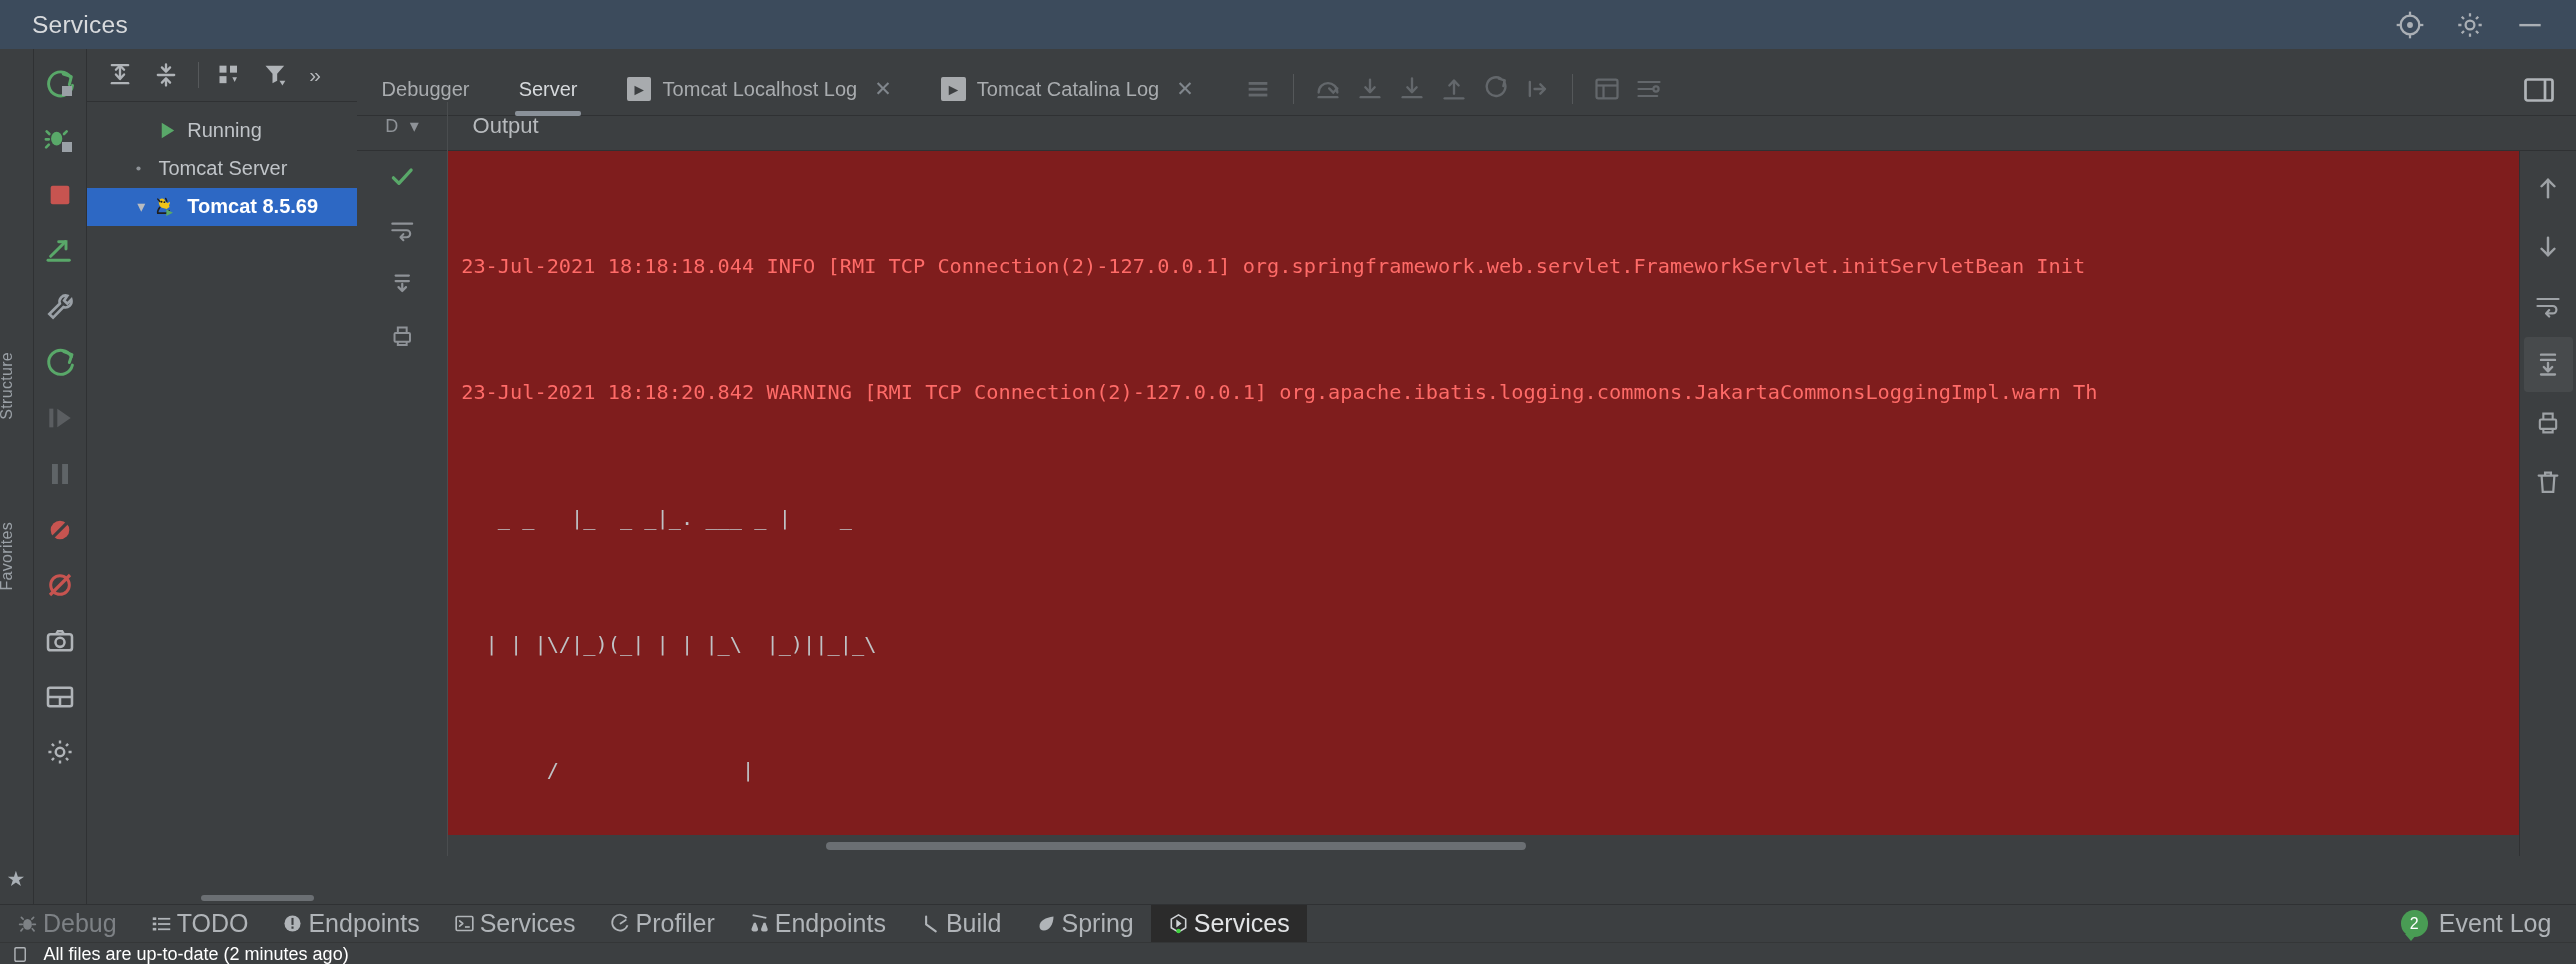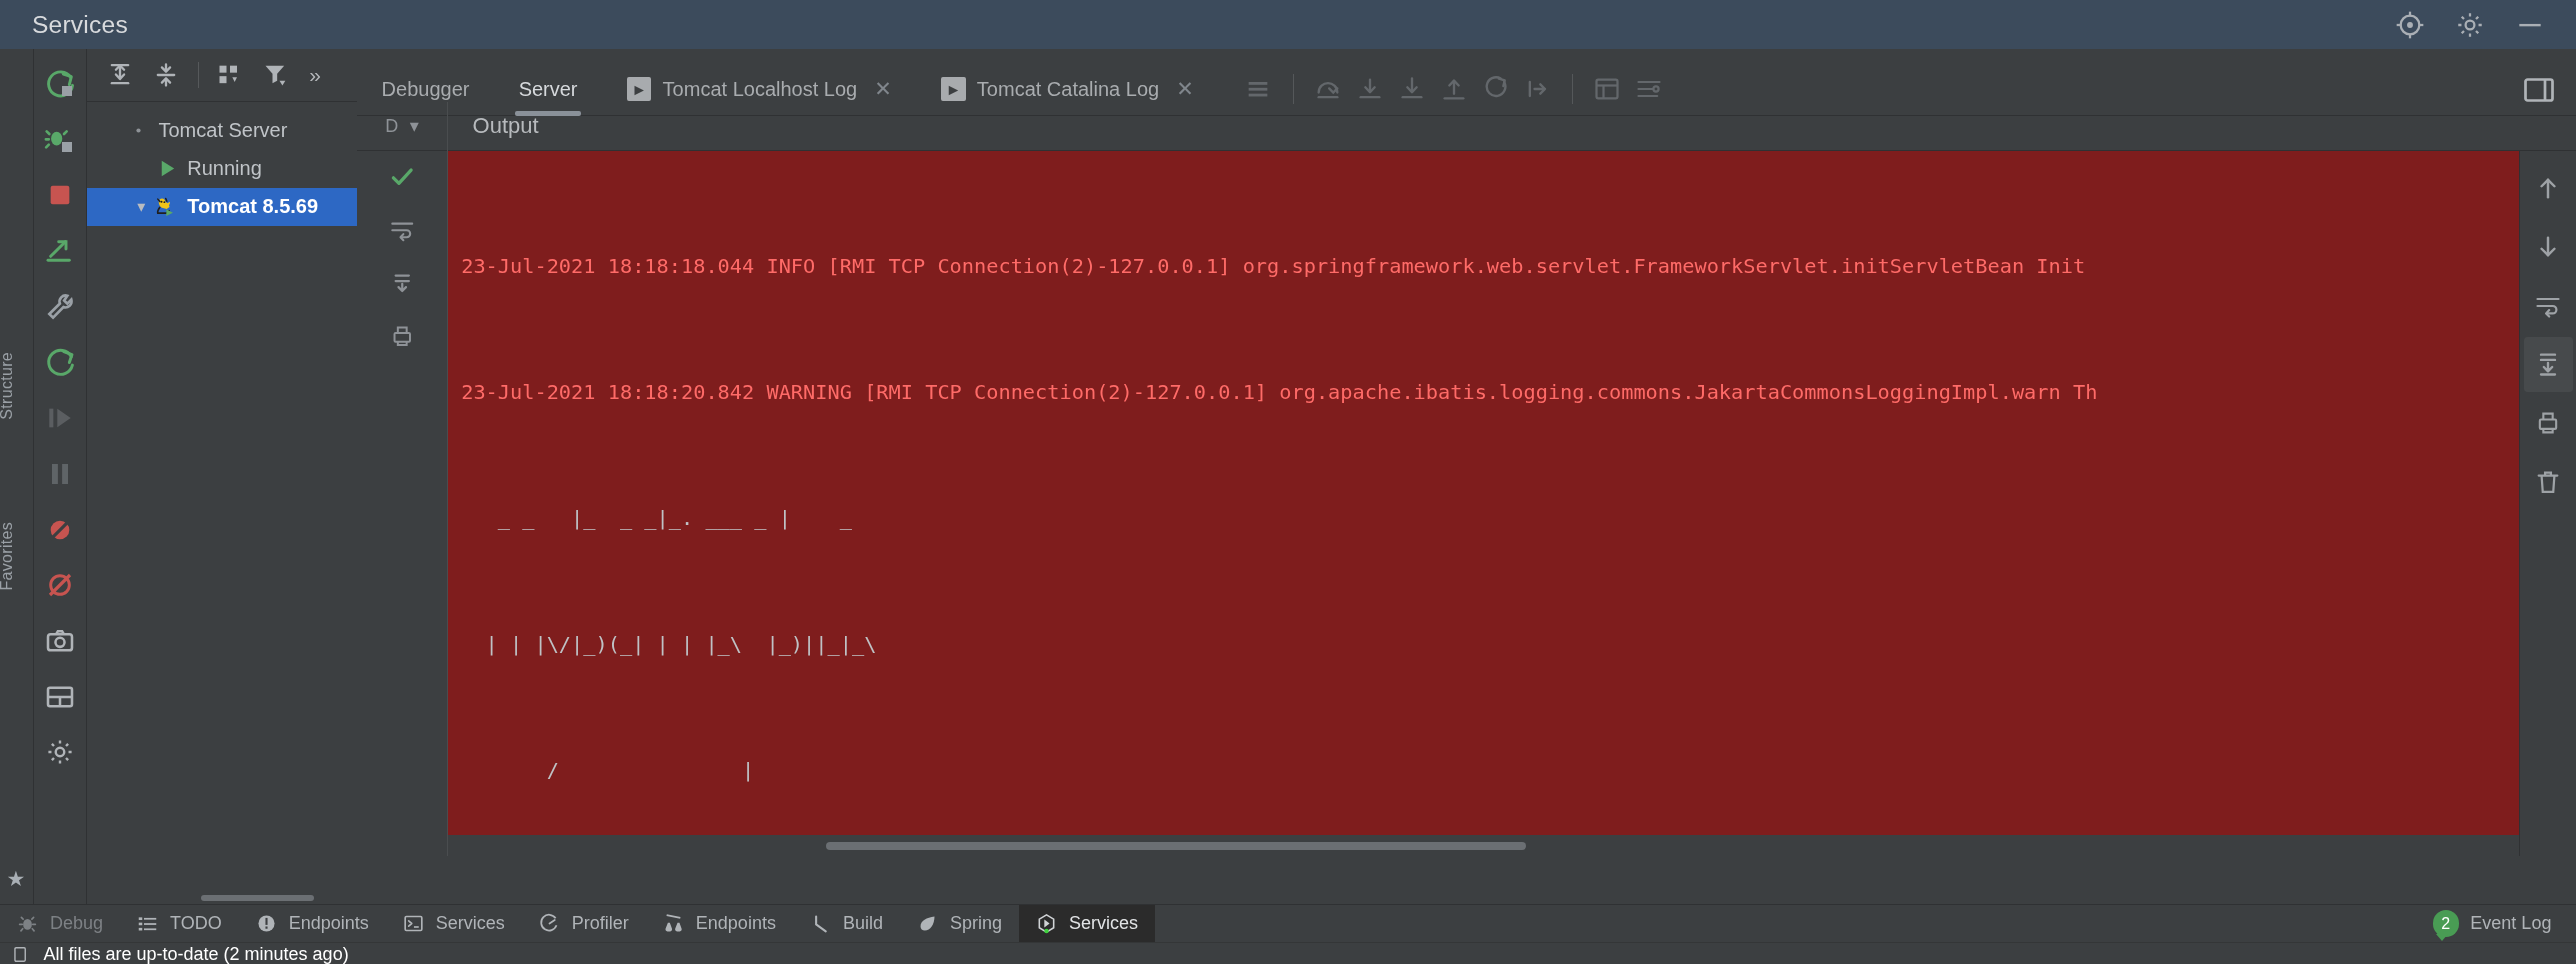--- a/index.html
+++ b/index.html
@@ -151,22 +151,22 @@
 
   
   .tr-corner{ position:absolute; right:13.2px; top:7.6px; width:38px; height:38px; cursor:pointer; }
 
   
   .bottombar{
     position:absolute; left:0; top:904px; width:2576px; height:38px;
     background:#3c3f41; display:flex; align-items:center; border-top:0.9px solid #2f3133;
   }
   .bb-item{
-    height:38px; display:flex; align-items:center; gap:12px; padding:0 17px;
-    color:#b0b4b8; font-size:18px; cursor:pointer; white-space:nowrap;
+    height:38px; display:flex; align-items:center; gap:5px; padding:0 17px;
+    color:#b0b4b8; font-size:25px; cursor:pointer; white-space:nowrap;
   }
   .bb-item.dim{ color:#7d8185; }
   .bb-item.active{ background:#2b2b2b; color:#e2e4e6; }
   .bb-right{ margin-left:auto; display:flex; align-items:center; padding-right:24.6px; gap:11.3px; }
   .badge{
     width:26.5px; height:26.5px; border-radius:50%; background:#499c54; color:#fff;
     font-size:16px; display:flex; align-items:center; justify-content:center;
     position:relative;
   }
   .badge:after{
@@ -338,38 +338,38 @@
         <svg width="28" height="28" viewBox="0 0 24 24" fill="#b0b4b8">
           <path d="M3 4h16l-6 7v6l-4 2v-8z"></path>
           <path d="M15 17l5 0 -2.5 4z"></path>
         </svg>
       </div>
       <span class="tt-more">»</span>
     </div>
 
     <div class="tree-body">
 
+      <div class="trow lvl2">
+        <span class="arrow"></span>
+        <span class="ico">
+          <svg width="23" height="23" viewBox="0 0 24 24">
+              <path d="M6 4l13 8-13 8z" fill="#59a869"></path>
+            </svg>
+        </span>
+        <span class="lbl">Running</span>
+      </div>
+
       <div class="trow lvl1">
         <span class="arrow"></span>
         <span class="ico">
           <svg width="21" height="21" viewBox="0 0 24 24">
               <circle cx="12" cy="12" r="2.4" fill="#8e9297"></circle>
             </svg>
         </span>
         <span class="lbl">Tomcat Server</span>
-      </div>
-
-      <div class="trow lvl2">
-        <span class="arrow"></span>
-        <span class="ico">
-          <svg width="23" height="23" viewBox="0 0 24 24">
-              <path d="M6 4l13 8-13 8z" fill="#59a869"></path>
-            </svg>
-        </span>
-        <span class="lbl">Running</span>
       </div>
 
       <div class="trow lvl2 selected">
         <span class="arrow">▾</span>
         <span class="ico">
           <svg width="26.5" height="23" viewBox="0 0 28 24">
             <path d="M5 7c0-2 1.5-3.5 3.5-3.5S12 5 12 7l2.5 1.5 2-1.5c.7 1.2.3 2.6-.7 3.4l.6 2.2-3 2-5-1.2C6.5 12.6 5 10 5 7z" fill="#f0c419"></path>
             <path d="M4 4.2l2.2 2.6M12.4 3.6l1.2 2.9" stroke="#1f1f1f" stroke-width="1.6" fill="none" stroke-linecap="round"></path>
             <circle cx="8" cy="7" r="1" fill="#1f1f1f"></circle>
               <circle cx="11" cy="7.4" r="1" fill="#1f1f1f"></circle>

